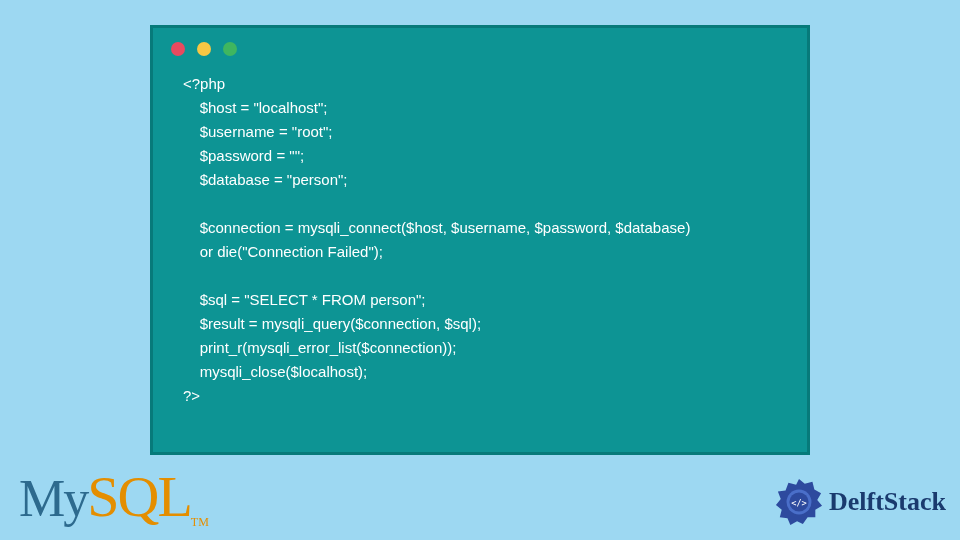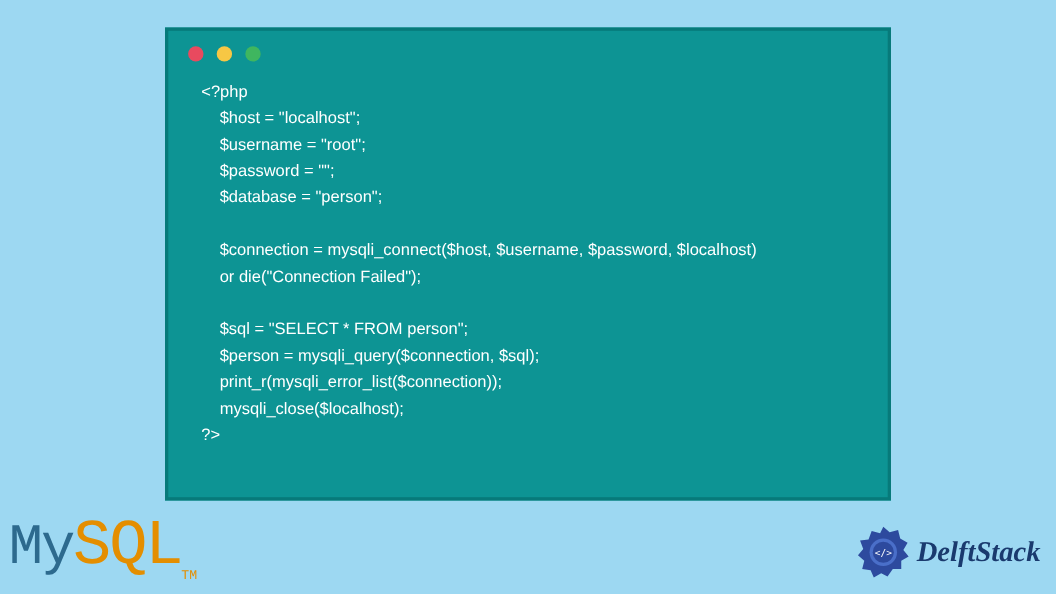--- a/index.html
+++ b/index.html
@@ -36,23 +36,23 @@
     .code-content {
       padding: 10px 30px;
       color: #ffffff;
       font-family: Arial, Helvetica, sans-serif;
       font-size: 15px;
       line-height: 1.6;
       white-space: pre;
     }
     .mysql-logo {
       position: absolute;
-      left: 8px;
+      left: 19px;
       bottom: 10px;
-      font-family: Liberation Mono, monospace;
+      font-family: Liberation Serif, serif;
       font-weight: 500;
       letter-spacing: -2px;
     }
     .mysql-logo .my { color: #2d6a8e; font-size: 52px; }
     .mysql-logo .sql { color: #e48e00; font-size: 58px; }
     .mysql-logo .tm { color: #e48e00; font-size: 12px; vertical-align: bottom; letter-spacing: 0; }
     .delft-wrap {
       position: absolute;
       right: 14px;
       bottom: 14px;
@@ -60,45 +60,44 @@
       align-items: center;
       gap: 6px;
     }
     .delft-icon {
       width: 48px;
       height: 48px;
     }
     .delft-text {
       color: #1a3a6e;
       font-size: 26px;
-      font-style: italic;
       font-weight: 600;
       font-family: Georgia, serif;
     }
   </style>
 </head>
 <body>
 
 <div class="code-window">
   <div class="traffic-lights">
     <div class="dot dot-red"></div>
     <div class="dot dot-yellow"></div>
     <div class="dot dot-green"></div>
   </div>
   <div class="code-content"><span>&lt;?php</span>
 <span>    $host = "localhost";</span>
 <span>    $username = "root";</span>
 <span>    $password = "";</span>
 <span>    $database = "person";</span>
 <span></span>
-<span>    $connection = mysqli_connect($host, $username, $password, $localhost)</span>
+<span>    $connection = mysqli_connect($host, $username, $password, $database)</span>
 <span>    or die("Connection Failed");</span>
 <span></span>
 <span>    $sql = "SELECT * FROM person";</span>
-<span>    $person = mysqli_query($connection, $sql);</span>
+<span>    $result = mysqli_query($connection, $sql);</span>
 <span>    print_r(mysqli_error_list($connection));</span>
 <span>    mysqli_close($localhost);</span>
 <span>?&gt;</span></div>
 </div>
 
 <div class="mysql-logo">
   <span class="my">My</span><span class="sql">SQL</span><span class="tm">TM</span>
 </div>
 
 <div class="delft-wrap">

